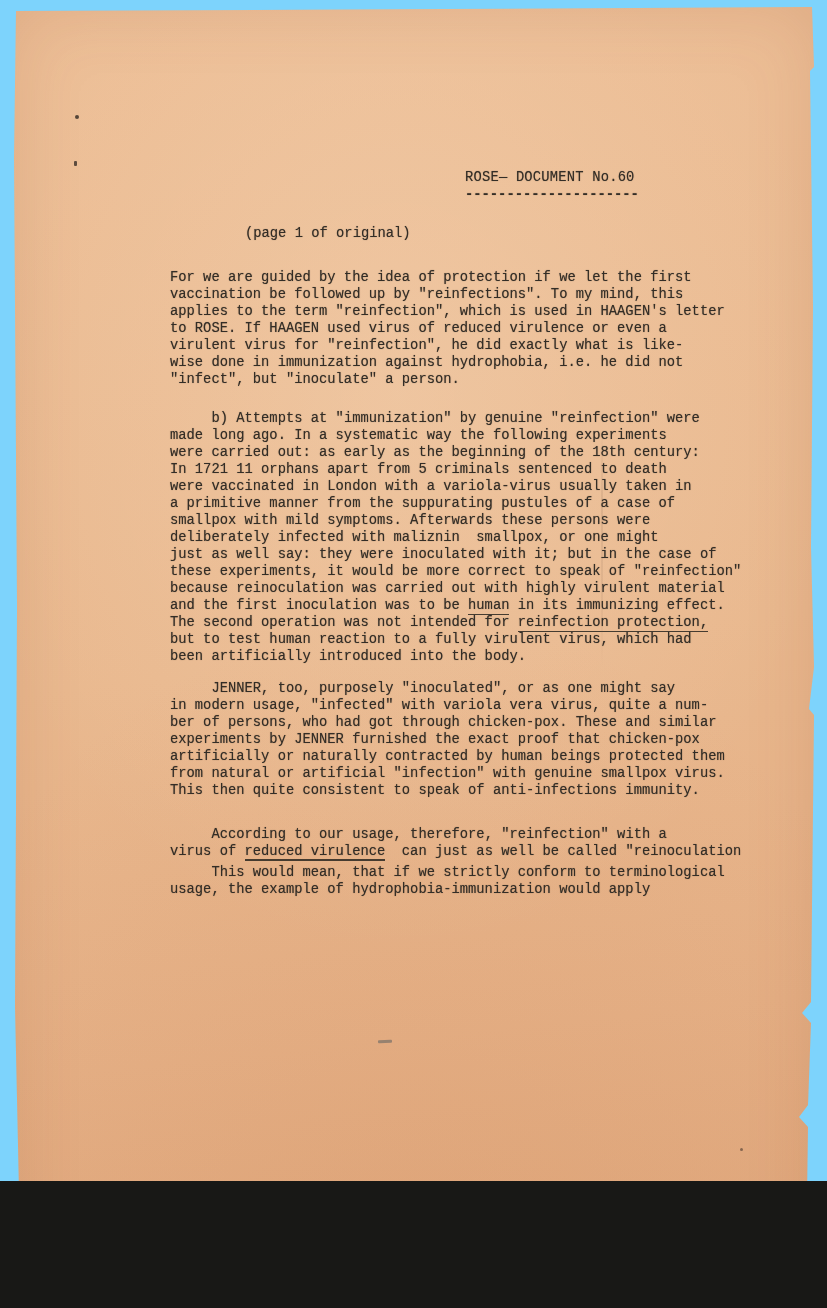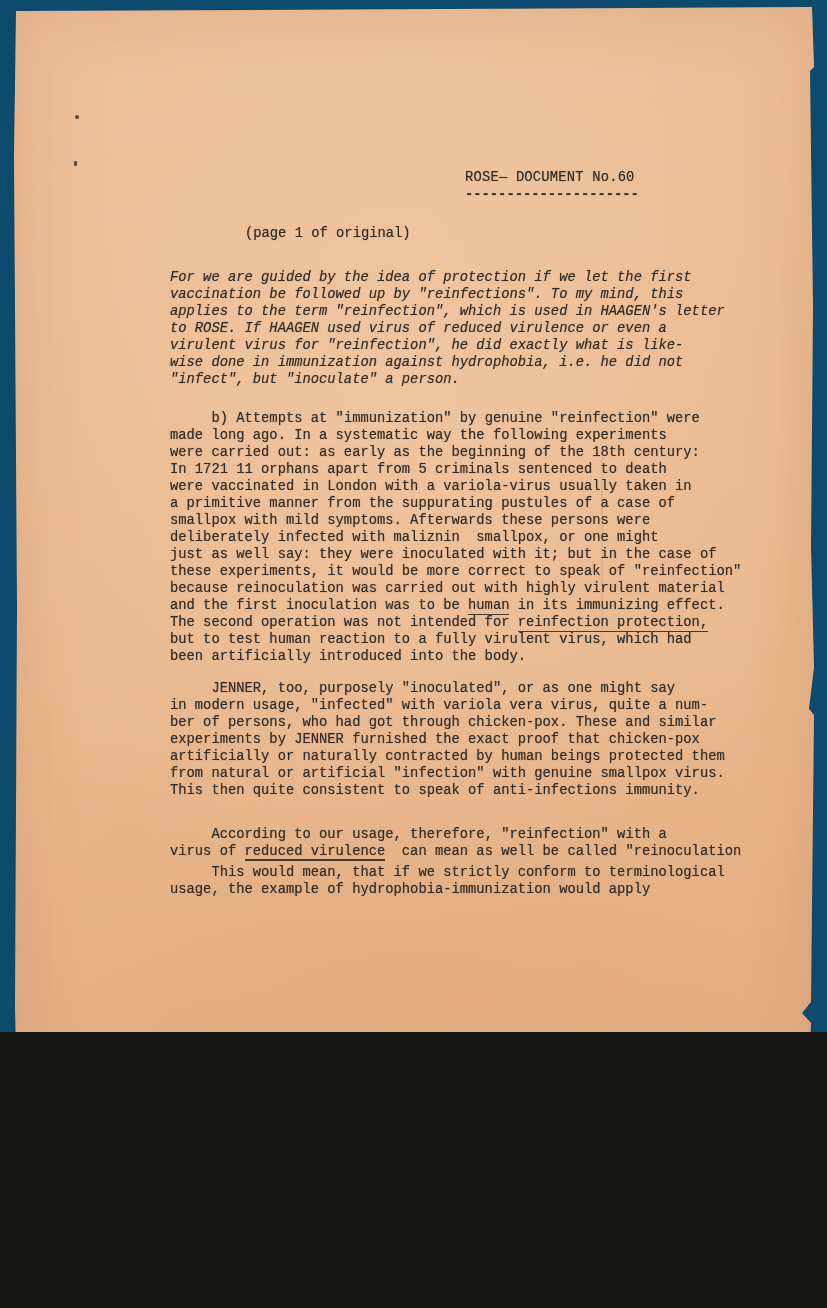--- a/index.html
+++ b/index.html
@@ -1,19 +1,19 @@
 <!DOCTYPE html>
 <html><head>
 <meta charset="utf-8">
 <style>
   html,body{margin:0;padding:0;background:#181816;}
   .stage{
     position:relative;
-    width:827px;height:1032px;
-    background:#0c4a6e;
+    width:827px;height:1181px;
+    background:#7dd3fc;
     overflow:hidden;
     font-family:"Liberation Mono", monospace;
   }
   .paper{
     position:absolute;
     left:13px;top:7px;
     width:802px;height:1290px;
     background-image:
       radial-gradient(90% 70% at 48% 30%, rgba(255,240,218,0.20), rgba(255,240,218,0) 62%),
       radial-gradient(140% 120% at 50% 112%, rgba(190,110,60,0.14), rgba(190,110,60,0) 55%),
@@ -46,21 +46,21 @@
     margin-left:295px;
     white-space:pre;
     font-weight:bold;
   }
   .page-note{
     margin-top:22px;
     margin-left:75px;
     white-space:pre;
   }
   .para{white-space:pre-wrap;margin:0;}
-  .p1{margin-top:27px;font-style:italic;}
+  .p1{margin-top:27px;}
   .p2{margin-top:22px;}
   .p3{margin-top:15px;}
   .p4{margin-top:27px;}
   .p5{margin-top:4px;}
   .u{
     border-bottom:1.6px solid rgba(51,45,38,0.9);
     padding-bottom:0.5px;
   }
   .u2{
     border-bottom:2px solid rgba(51,45,38,0.9);
@@ -130,21 +130,21 @@
 
       <p class="para p3">     JENNER, too, purposely "inoculated", or as one might say
 in modern usage, "infected" with variola vera virus, quite a num-
 ber of persons, who had got through chicken-pox. These and similar
 experiments by JENNER furnished the exact proof that chicken-pox
 artificially or naturally contracted by human beings protected them
 from natural or artificial "infection" with genuine smallpox virus.
 This then quite consistent to speak of anti-infections immunity.</p>
 
       <p class="para p4"><span>     According to our usage, therefore, "reinfection" with a
-virus of </span><span class="u2">reduced virulence</span><span>  can mean as well be called "reinoculation</span></p>
+virus of </span><span class="u2">reduced virulence</span><span>  can just as well be called "reinoculation</span></p>
 
       <p class="para p5">     This would mean, that if we strictly conform to terminological
 usage, the example of hydrophobia-immunization would apply</p>
     </div>
 
     <div class="page-number">- 2 -</div>
 
     <div class="speck speck-a"></div>
     <div class="speck speck-b"></div>
     <div class="speck speck-c"></div>

